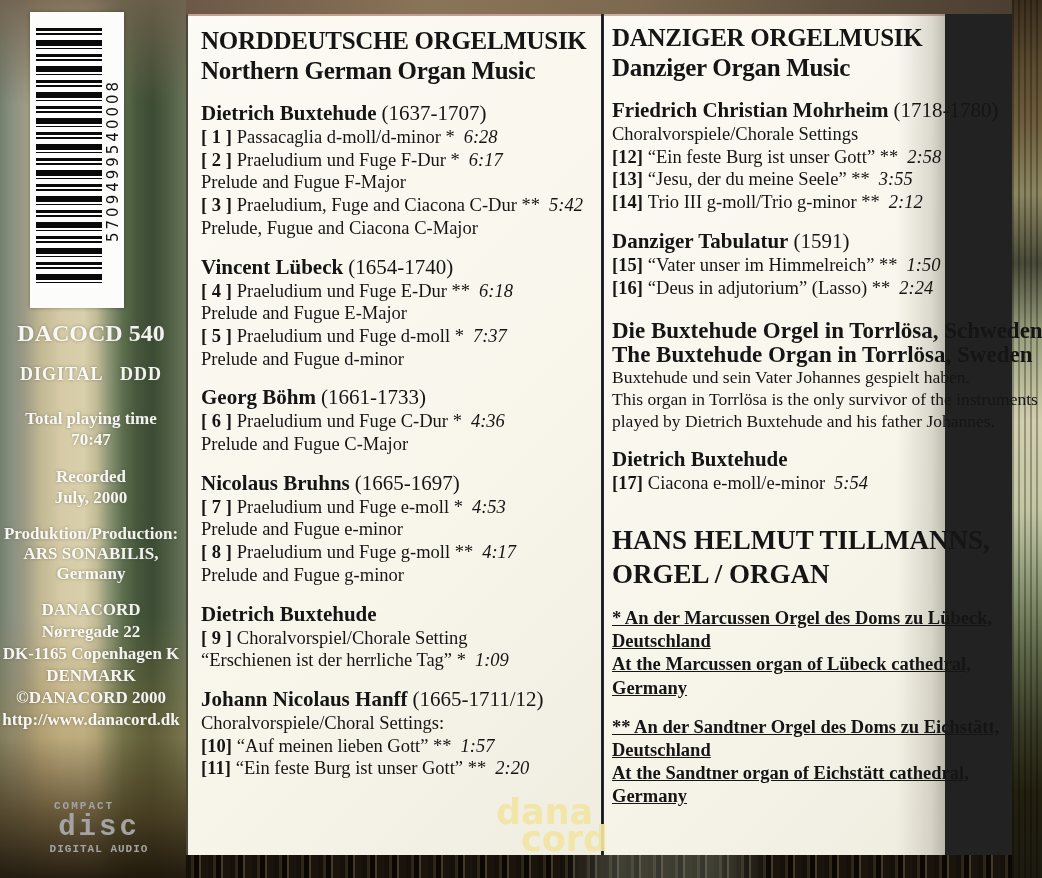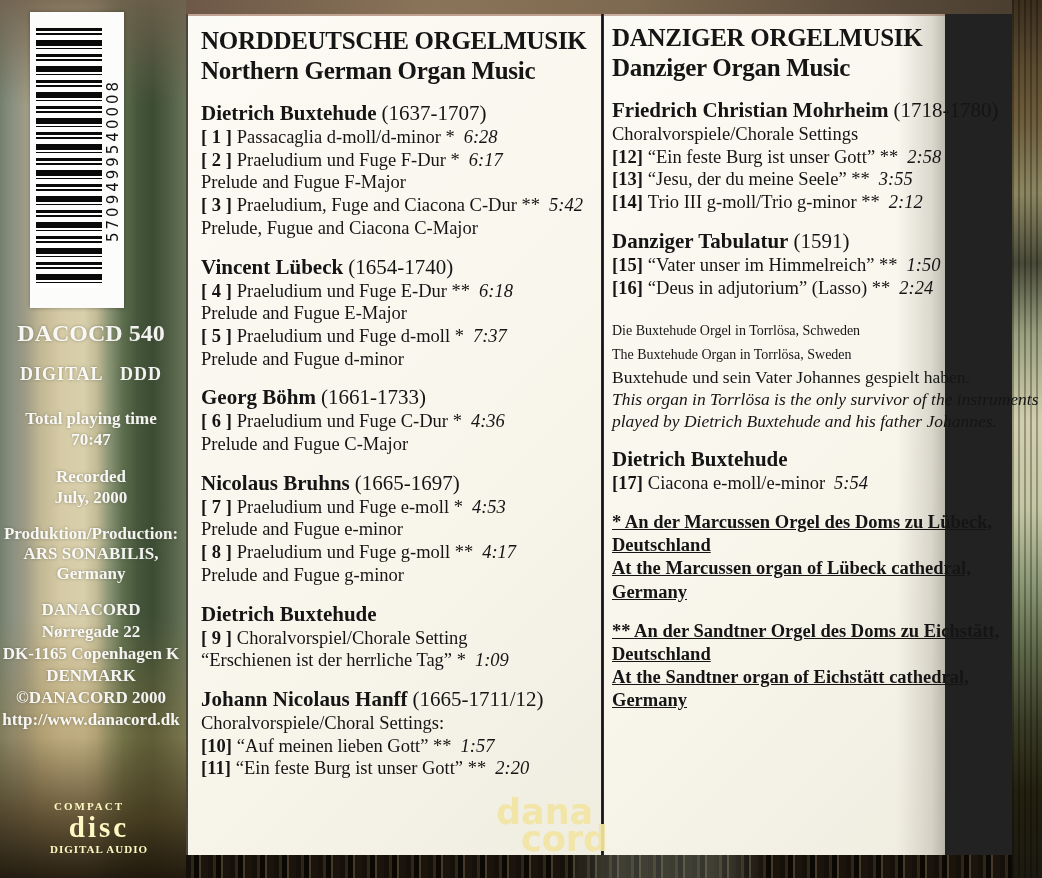--- a/index.html
+++ b/index.html
@@ -52,23 +52,23 @@
     background:linear-gradient(to right,#33333d,#14141c,#3a3a44);
   }
   
   .col-title{font-size:25px;line-height:30px;font-weight:bold;letter-spacing:-0.3px;white-space:nowrap;}
   .composer{font-size:21px;line-height:25px;font-weight:bold;margin-top:15px;white-space:nowrap;}
   .cdates{font-weight:normal;margin-left:5px;}
   .tline{font-size:18.5px;line-height:22.7px;white-space:nowrap;}
   .tnum{font-weight:bold;margin-right:5px;}
   .ttime{font-style:italic;margin-left:9px;}
   .organ-note{margin-top:20px;}
-  .on-bold{font-size:14px;line-height:23.5px;font-weight:normal;white-space:nowrap;}
+  .on-bold{font-size:23px;line-height:23.5px;font-weight:bold;white-space:nowrap;}
   .on-text{font-size:17.5px;line-height:22px;white-space:nowrap;}
-  .on-italic{font-style:italic;}
+  .on-italic{}
   .performer{margin-top:28px;font-size:27px;line-height:34px;font-weight:bold;white-space:nowrap;}
   .footnote{margin-top:16px;font-size:18.5px;line-height:23.2px;font-weight:bold;text-decoration:underline;}
   .footnote div{white-space:nowrap;}
   
   .lstrip{
     position:absolute;left:0;width:182px;text-align:center;color:rgba(255,255,255,.93);
     font-weight:bold;text-shadow:0 0 3px rgba(80,80,60,.55);
   }
   .ls-catalog{top:320px;font-size:24px;}
   .ls-format{top:364px;font-size:18px;letter-spacing:1px;}
@@ -86,22 +86,22 @@
     background:repeating-linear-gradient(to bottom,#0a0a0a 0 3px,#fff 3px 5px,#0a0a0a 5px 7px,#fff 7px 12px,#0a0a0a 12px 18px,#fff 18px 20px,#0a0a0a 20px 21px,#fff 21px 26px);
   }
   .barcode-num{
     position:absolute;right:1px;top:0;height:100%;width:21px;
     writing-mode:vertical-rl;transform:rotate(180deg);
     font-family:"DejaVu Sans",sans-serif;font-size:15px;letter-spacing:3px;color:#111;
     display:flex;align-items:center;justify-content:center;
   }
   
   .cd-logo{
-    position:absolute;left:38px;top:801px;width:122px;color:#fef9c3;
-    font-family:Liberation Serif, serif;text-align:center;line-height:1;
+    position:absolute;left:38px;top:801px;width:122px;color:#a3a3a3;
+    font-family:Liberation Mono, monospace;text-align:center;line-height:1;
   }
   .cd-compact{font-size:11px;font-weight:bold;letter-spacing:2px;margin-left:16px;text-align:left;}
   .cd-disc{font-size:29px;font-weight:bold;letter-spacing:3px;margin-top:1px;}
   .cd-digital{font-size:11px;font-weight:bold;letter-spacing:1px;margin-top:2px;}
   
   .danacord-logo{
     position:absolute;left:480px;top:796px;width:130px;height:62px;
     font-family:"DejaVu Sans",sans-serif;font-weight:bold;color:#f2e5a4;opacity:.92;
   }
   .dc-line1{position:absolute;left:16px;top:0;font-size:35px;line-height:32px;}
@@ -192,20 +192,24 @@
       <div class="on-text">Buxtehude und sein Vater Johannes gespielt haben.</div>
       <div class="on-text on-italic">This organ in Torrlösa is the only survivor of the instruments</div>
       <div class="on-text on-italic">played by Dietrich Buxtehude and his father Johannes.</div>
     </div>
 
     <div class="section">
       <div class="composer"><span>Dietrich Buxtehude</span></div>
       <div class="tline"><span class="tnum">[17]</span><span>Ciacona e-moll/e-minor</span><span class="ttime">5:54</span></div>
     </div>
 
+    <div class="performer">
+      <div>HANS HELMUT TILLMANNS,</div>
+      <div>ORGEL / ORGAN</div>
+    </div>
 
     <div class="footnote">
       <div>* An der Marcussen Orgel des Doms zu Lübeck,</div>
       <div>Deutschland</div>
       <div>At the Marcussen organ of Lübeck cathedral,</div>
       <div>Germany</div>
     </div>
 
     <div class="footnote">
       <div>** An der Sandtner Orgel des Doms zu Eichstätt,</div>

